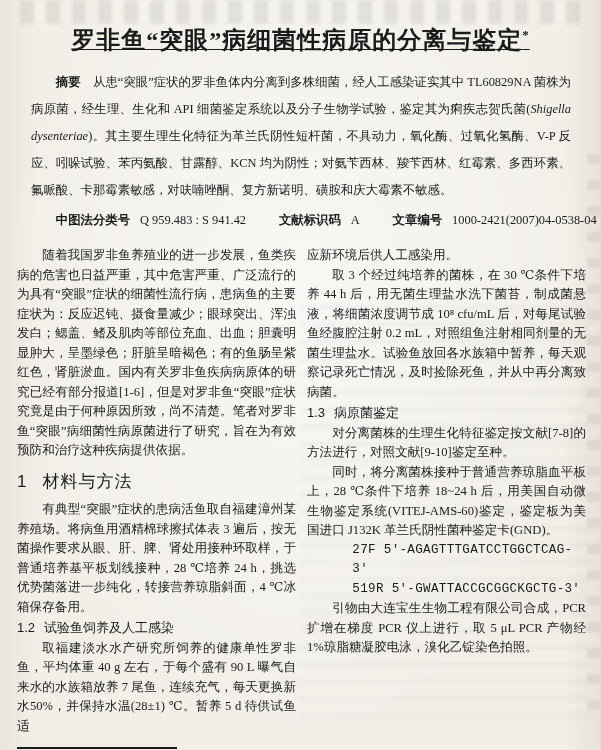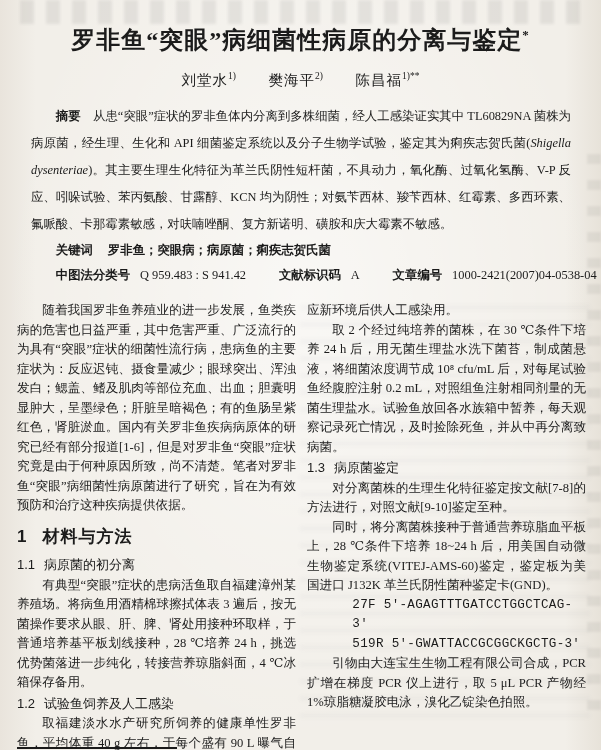--- a/index.html
+++ b/index.html
@@ -23,21 +23,21 @@
   }
   .artifact-right {
     top:150px; right:0; width:14px; height:560px; opacity:.07; filter:blur(1px);
     background:repeating-linear-gradient(0deg, #444 0 10px, transparent 10px 26px);
   }
   .artifact-mid {
     top:300px; left:300px; width:290px; height:430px; opacity:.045; filter:blur(2px);
     background:repeating-linear-gradient(0deg, transparent 0 12px, #667 12px 17px);
   }
 
-  .title-block { padding-top:24px; text-align:center; }
+  .title-block { padding-top:24px; text-align:center;text-decoration:underline; }
   .paper-title { font-size:24px; font-weight:bold; letter-spacing:1px; display:inline; }
   .paper-title sup { font-size:13px; }
 
   .authors { margin-top:15px; text-align:center; font-size:14.5px; letter-spacing:1px; }
   .author { margin:0 14px; white-space:nowrap; }
   .author sup { font-size:9.5px; letter-spacing:0; }
 
   .affiliation { margin-top:9px; text-align:center; font-size:11px; color:#222; }
 
   .abstract { margin:13px 30px 0 31px; font-size:12.4px; line-height:27px; text-align:justify; }
@@ -54,21 +54,21 @@
   .meta .value { margin-left:.8em; }
   .meta .group { margin-right:2.4em; }
   .meta .group:last-child { margin-right:0; }
 
   .columns { display:flex; gap:11px; margin:17px 15px 0 17px; }
   .col { width:281px; font-size:12.6px; line-height:19.5px; text-align:justify; }
   .col p { margin:0; text-indent:2em; }
   .col p.cont { text-indent:0; }
 
   h2.sec {
-    margin:11px 0 9px 0; font-size:17px; font-weight:bold;
+    margin:11px 0 9px 0; font-size:17px; font-weight:normal;
     font-family:"Liberation Sans","DejaVu Sans",sans-serif; letter-spacing:1px;
     text-align:left;
   }
   h2.sec .num { margin-right:15px; }
   h3.subsec {
     margin:1px 0 1px 0; font-size:13px; font-weight:normal;
     font-family:"Liberation Sans","DejaVu Sans",sans-serif;
   }
   h3.subsec .num { margin-right:9px; }
 
@@ -86,58 +86,49 @@
 <div class="page">
 
   <div class="artifact artifact-top"></div>
   <div class="artifact artifact-right"></div>
   <div class="artifact artifact-mid"></div>
 
   <div class="title-block">
     <span class="paper-title"><span>罗非鱼“突眼”病细菌性病原的分离与鉴定</span><sup>*</sup></span>
   </div>
 
-  <div class="authors">
-    <span class="author"><span>刘堂水</span><sup>1)</sup></span>
-    <span class="author"><span>樊海平</span><sup>2)</sup></span>
-    <span class="author"><span>陈昌福</span><sup>1)**</sup></span>
-  </div>
 
 
   <div class="abstract">
     <p><span class="label">摘要</span><span>从患“突眼”症状的罗非鱼体内分离到多株细菌，经人工感染证实其中 TL60829NA 菌株为病原菌，经生理、生化和 API 细菌鉴定系统以及分子生物学试验，鉴定其为痢疾志贺氏菌(</span><span class="species">Shigella dysenteriae</span><span>)。其主要生理生化特征为革兰氏阴性短杆菌，不具动力，氧化酶、过氧化氢酶、V-P 反应、吲哚试验、苯丙氨酸、甘露醇、KCN 均为阴性；对氨苄西林、羧苄西林、红霉素、多西环素、氟哌酸、卡那霉素敏感，对呋喃唑酮、复方新诺明、磺胺和庆大霉素不敏感。</span></p>
   </div>
 
-  <div class="keywords">
-    <span class="label">关键词</span><span>罗非鱼；突眼病；病原菌；痢疾志贺氏菌</span>
-  </div>
 
   <div class="meta">
     <span class="group"><span class="label">中图法分类号</span><span class="value">Q 959.483 : S 941.42</span></span>
     <span class="group"><span class="label">文献标识码</span><span class="value">A</span></span>
     <span class="group"><span class="label">文章编号</span><span class="value">1000-2421(2007)04-0538-04</span></span>
   </div>
 
   <div class="columns">
 
     <div class="col">
       <p>随着我国罗非鱼养殖业的进一步发展，鱼类疾病的危害也日益严重，其中危害严重、广泛流行的为具有“突眼”症状的细菌性流行病，患病鱼的主要症状为：反应迟钝、摄食量减少；眼球突出、浑浊发白；鳃盖、鳍及肌肉等部位充血、出血；胆囊明显肿大，呈墨绿色；肝脏呈暗褐色；有的鱼肠呈紫红色，肾脏淤血。国内有关罗非鱼疾病病原体的研究已经有部分报道[1-6]，但是对罗非鱼“突眼”症状究竟是由于何种原因所致，尚不清楚。笔者对罗非鱼“突眼”病细菌性病原菌进行了研究，旨在为有效预防和治疗这种疾病提供依据。</p>
 
       <h2 class="sec"><span class="num">1</span><span>材料与方法</span></h2>
 
-      <h3 class="subsec"><span class="num">1.1</span><span>病原菌的初分离</span></h3>
       <p>有典型“突眼”症状的患病活鱼取自福建漳州某养殖场。将病鱼用酒精棉球擦拭体表 3 遍后，按无菌操作要求从眼、肝、脾、肾处用接种环取样，于普通培养基平板划线接种，28 ℃培养 24 h，挑选优势菌落进一步纯化，转接营养琼脂斜面，4 ℃冰箱保存备用。</p>
 
       <h3 class="subsec"><span class="num">1.2</span><span>试验鱼饲养及人工感染</span></h3>
       <p>取福建淡水水产研究所饲养的健康单性罗非鱼，平均体重 40 g 左右，于每个盛有 90 L 曝气自来水的水族箱放养 7 尾鱼，连续充气，每天更换新水50%，并保持水温(28±1) ℃。暂养 5 d 待供试鱼适</p>
     </div>
 
     <div class="col">
       <p class="cont">应新环境后供人工感染用。</p>
-      <p>取 2 个经过纯培养的菌株，在 30 ℃条件下培养 24 h 后，用无菌生理盐水洗下菌苔，制成菌悬液，将细菌浓度调节成 10⁸ cfu/mL 后，对每尾试验鱼经腹腔注射 0.2 mL，对照组鱼注射相同剂量的无菌生理盐水。试验鱼放回各水族箱中暂养，每天观察记录死亡情况，及时捡除死鱼，并从中再分离致病菌。</p>
+      <p>取 3 个经过纯培养的菌株，在 30 ℃条件下培养 44 h 后，用无菌生理盐水洗下菌苔，制成菌悬液，将细菌浓度调节成 10⁸ cfu/mL 后，对每尾试验鱼经腹腔注射 0.2 mL，对照组鱼注射相同剂量的无菌生理盐水。试验鱼放回各水族箱中暂养，每天观察记录死亡情况，及时捡除死鱼，并从中再分离致病菌。</p>
 
       <h3 class="subsec"><span class="num">1.3</span><span>病原菌鉴定</span></h3>
       <p>对分离菌株的生理生化特征鉴定按文献[7-8]的方法进行，对照文献[9-10]鉴定至种。</p>
       <p>同时，将分离菌株接种于普通营养琼脂血平板上，28 ℃条件下培养 18~24 h 后，用美国自动微生物鉴定系统(VITEJ-AMS-60)鉴定，鉴定板为美国进口 J132K 革兰氏阴性菌种鉴定卡(GND)。</p>
       <p class="primer">27F 5′-AGAGTTTGATCCTGGCTCAG-3′</p>
       <p class="primer">519R 5′-GWATTACCGCGGCKGCTG-3′</p>
       <p>引物由大连宝生生物工程有限公司合成，PCR 扩增在梯度 PCR 仪上进行，取 5 μL PCR 产物经 1%琼脂糖凝胶电泳，溴化乙锭染色拍照。</p>
 
     </div>
 

